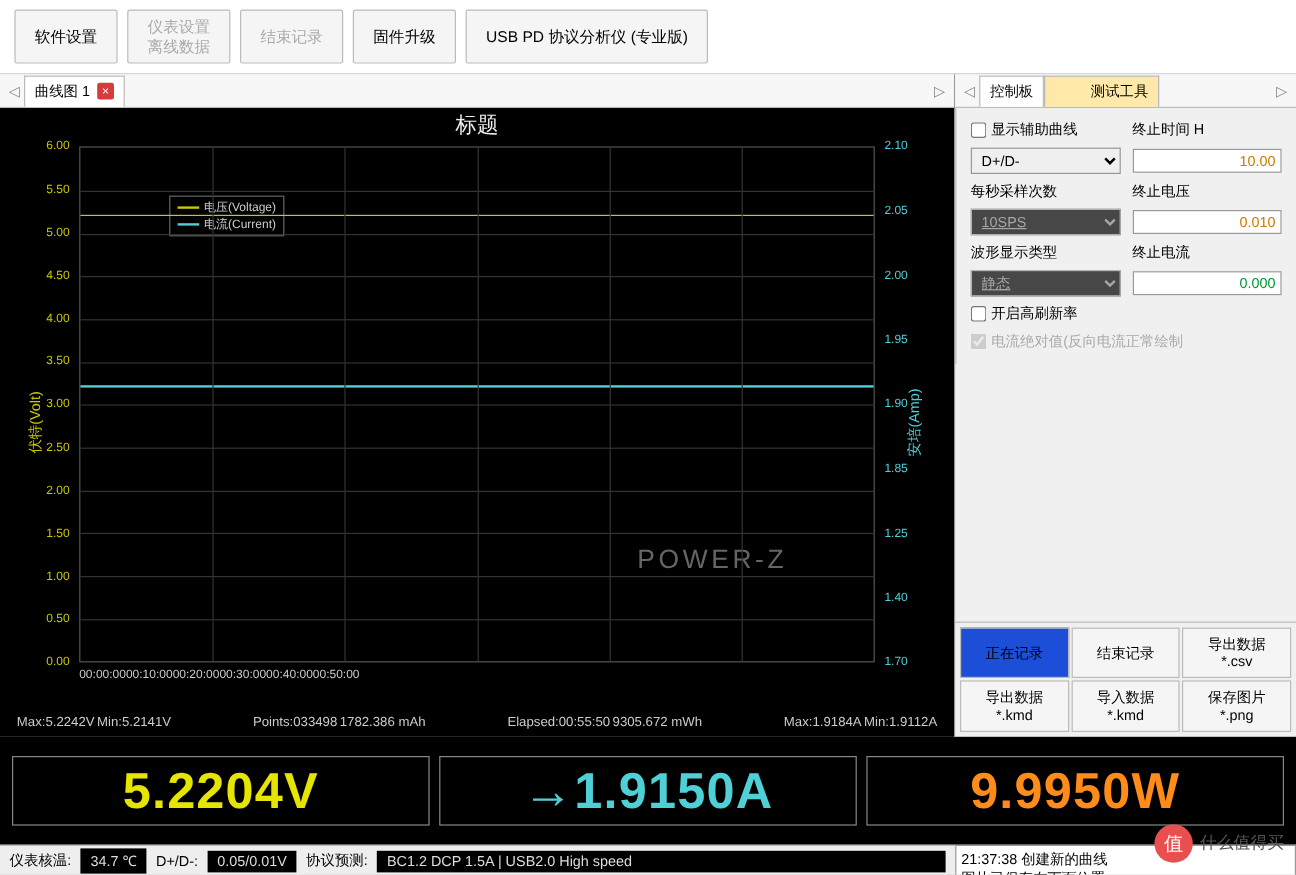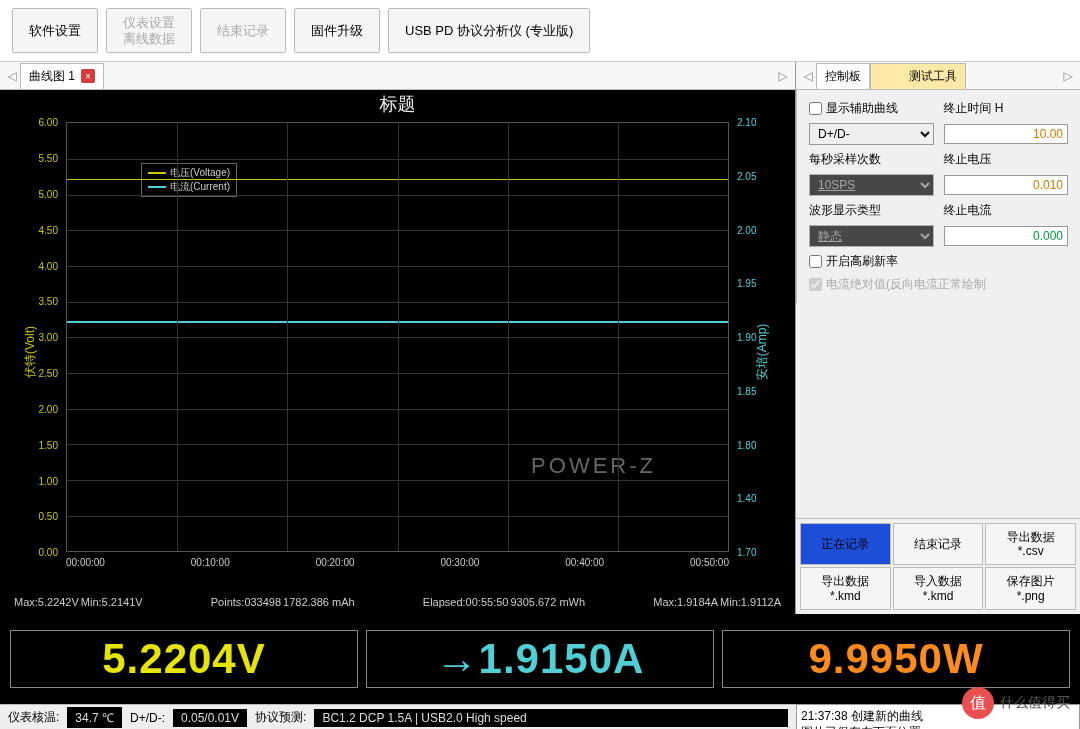--- a/index.html
+++ b/index.html
@@ -19,21 +19,21 @@
   .tab.inactive-r { background: #ffe9a8; padding-left: 38px; }
   .chart-area { flex: 1; background: #000; position: relative; color: #ccc; }
   .chart-title { text-align: center; color: #eee; font-size: 18px; padding-top: 2px; }
   .y-left { position: absolute; left: 28px; top: 32px; bottom: 62px; width: 34px; text-align: right; font-size: 10px; color: #c9c900; }
   .y-right { position: absolute; right: 28px; top: 32px; bottom: 62px; width: 34px; text-align: left; font-size: 10px; color: #4fd0d6; }
   .y-label-l { position: absolute; left: 4px; top: 50%; transform: translateY(-50%) rotate(-90deg); color: #c9c900; font-size: 12px; white-space: nowrap; }
   .y-label-r { position: absolute; right: 4px; top: 50%; transform: translateY(-50%) rotate(-90deg); color: #4fd0d6; font-size: 12px; white-space: nowrap; }
   .plot { position: absolute; left: 66px; right: 66px; top: 32px; bottom: 62px; border: 1px solid #555; }
   .grid-line-h { position: absolute; left: 0; right: 0; border-top: 1px solid #333; }
   .grid-line-v { position: absolute; top: 0; bottom: 0; border-left: 1px solid #333; }
-  .x-axis { position: absolute; left: 66px; right: 66px; bottom: 46px; display: flex; justify-content: space-between; font-size: 10px; color: #ccc; gap: 12px; }
+  .x-axis { position: absolute; left: 66px; right: 66px; bottom: 46px; display: flex; font-size: 10px; color: #ccc; }
   .legend { position: absolute; left: 74px; top: 40px; border: 1px solid #666; padding: 2px 6px; font-size: 10px; }
   .legend .row { display: flex; align-items: center; gap: 4px; }
   .legend-line { width: 18px; height: 2px; }
   .wm { position: absolute; right: 72px; bottom: 72px; color: #666; font-size: 22px; font-family: Arial; letter-spacing: 3px; }
   .stats-row { position: absolute; left: 14px; right: 14px; bottom: 6px; display: flex; justify-content: space-between; font-size: 11px; color: #ccc; }
   .stats-col { display: flex; flex-direction: row; gap: 2px; }
   .voltage-line { position: absolute; left: 0; right: 0; height: 1px; background: #c9c900; }
   .current-line { position: absolute; left: 0; right: 0; height: 2px; background: #4fd0d6; }
   .readouts { height: 90px; background: #000; display: flex; align-items: center; padding: 6px 10px; gap: 8px; }
   .readout-box { flex: 1; border: 1px solid #888; padding: 4px 8px; text-align: center; font-size: 42px; font-weight: bold; letter-spacing: 1px; }
@@ -104,21 +104,21 @@
           <div style="position: absolute; right: 4px; top: 91.6667%; transform: translateY(-50%);">0.50</div>
           <div style="position: absolute; right: 4px; top: 100%; transform: translateY(-50%);">0.00</div>
         </div>
       <div class="y-right" id="yr">
           <div style="position: absolute; left: 4px; top: 0%; transform: translateY(-50%);">2.10</div>
           <div style="position: absolute; left: 4px; top: 12.5%; transform: translateY(-50%);">2.05</div>
           <div style="position: absolute; left: 4px; top: 25%; transform: translateY(-50%);">2.00</div>
           <div style="position: absolute; left: 4px; top: 37.5%; transform: translateY(-50%);">1.95</div>
           <div style="position: absolute; left: 4px; top: 50%; transform: translateY(-50%);">1.90</div>
           <div style="position: absolute; left: 4px; top: 62.5%; transform: translateY(-50%);">1.85</div>
-          <div style="position: absolute; left: 4px; top: 75%; transform: translateY(-50%);">1.80</div>
+          <div style="position: absolute; left: 4px; top: 75%; transform: translateY(-50%);">1.25</div>
           <div style="position: absolute; left: 4px; top: 87.5%; transform: translateY(-50%);">1.40</div>
           <div style="position: absolute; left: 4px; top: 100%; transform: translateY(-50%);">1.70</div>
         </div>
 
       <div class="plot" id="plot">
         <div class="legend">
           <div class="row">
               <span class="legend-line" style="background:#c9c900"></span>
               <span>电压(Voltage)</span>
             </div>

